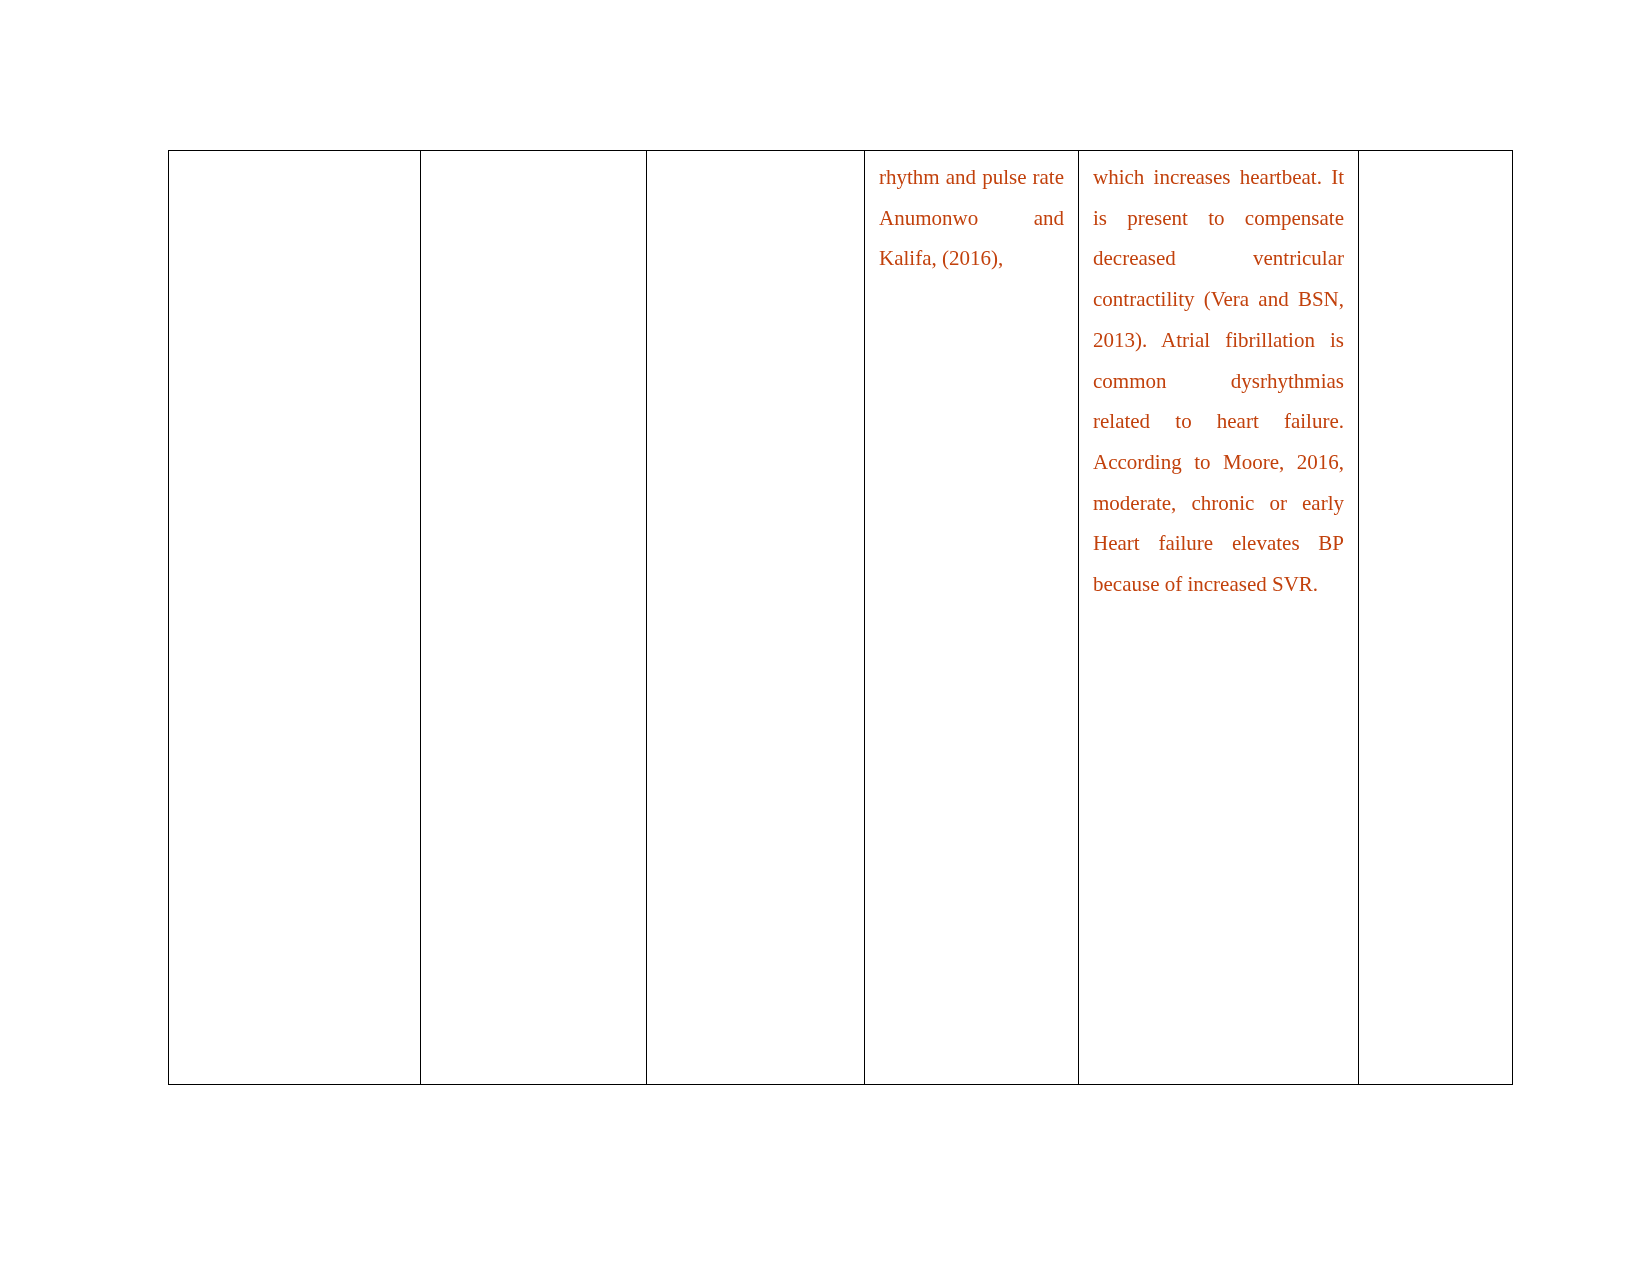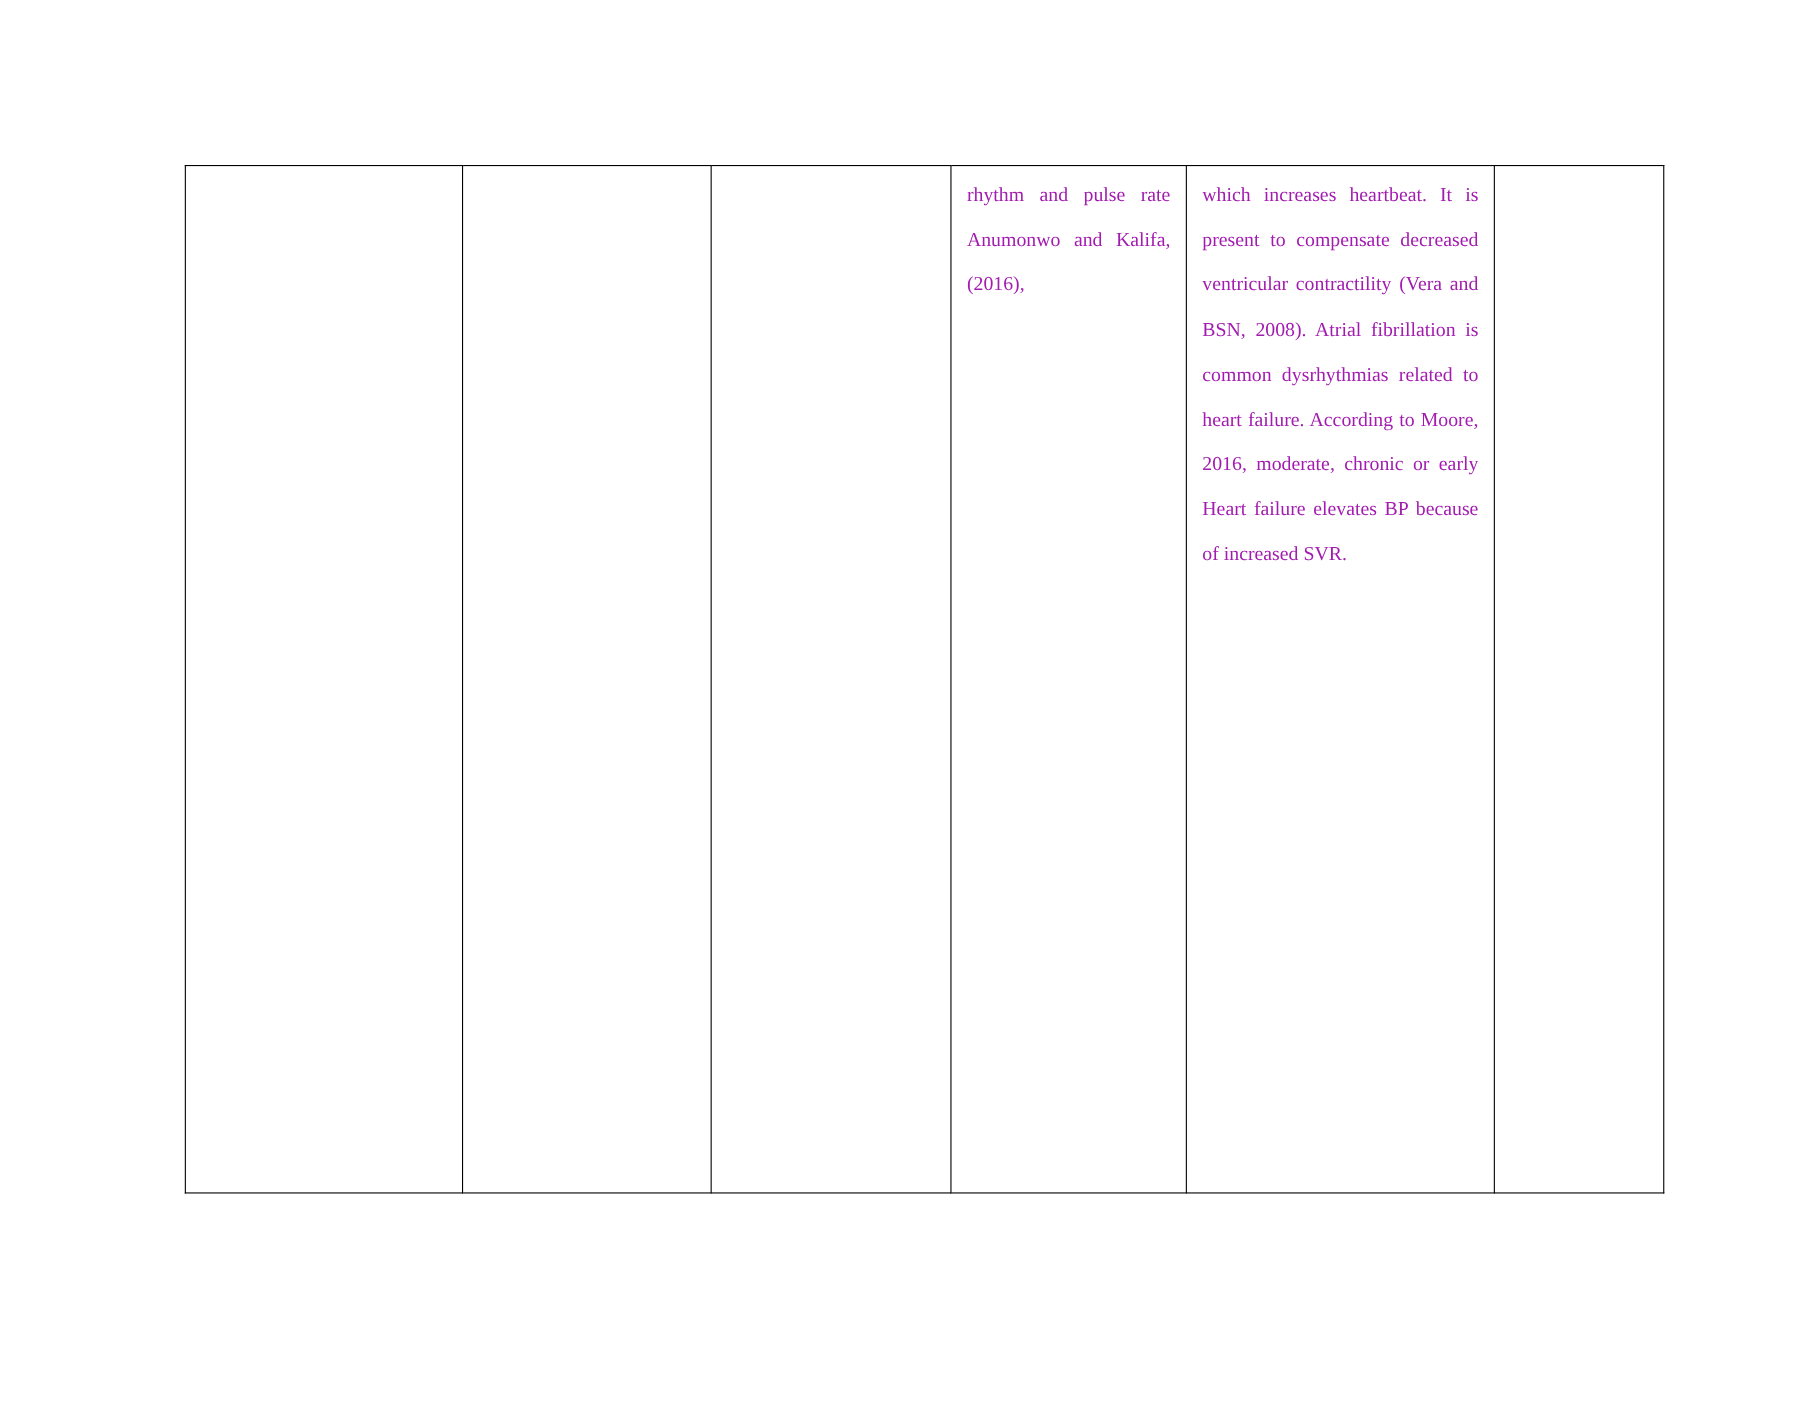--- a/index.html
+++ b/index.html
@@ -41,22 +41,22 @@
 
   
   .col-1 { width: 252px; }
   .col-2 { width: 226px; }
   .col-3 { width: 218px; }
   .col-4 { width: 214px; }
   .col-5 { width: 280px; }
   .col-6 { width: 154px; }
 
   .cell-text {
-    color: #a21caf;
-    font-size: 18px;
+    color: #c2410c;
+    font-size: 21px;
     line-height: 40.7px;
     text-align: justify;
     text-align-last: left;
     text-justify: inter-word;
     padding: 6px 14px 0 14px;
     -webkit-hyphens: none;
     hyphens: none;
     word-break: break-word;
   }
 
@@ -84,21 +84,21 @@
         <td>
           <div class="cell-text empty-cell"></div>
         </td>
         <td>
           <div class="cell-text empty-cell"></div>
         </td>
         <td>
           <div class="cell-text">rhythm and pulse rate Anumonwo and Kalifa, (2016),</div>
         </td>
         <td>
-          <div class="cell-text">which increases heartbeat. It is present to compensate decreased ventricular contractility (Vera and BSN, 2008). Atrial fibrillation is common dysrhythmias related to heart failure. According to Moore, 2016, moderate, chronic or early Heart failure elevates BP because of increased SVR.</div>
+          <div class="cell-text">which increases heartbeat. It is present to compensate decreased ventricular contractility (Vera and BSN, 2013). Atrial fibrillation is common dysrhythmias related to heart failure. According to Moore, 2016, moderate, chronic or early Heart failure elevates BP because of increased SVR.</div>
         </td>
         <td>
           <div class="cell-text empty-cell"></div>
         </td>
       </tr>
     </tbody>
   </table>
 
 </div>
 

